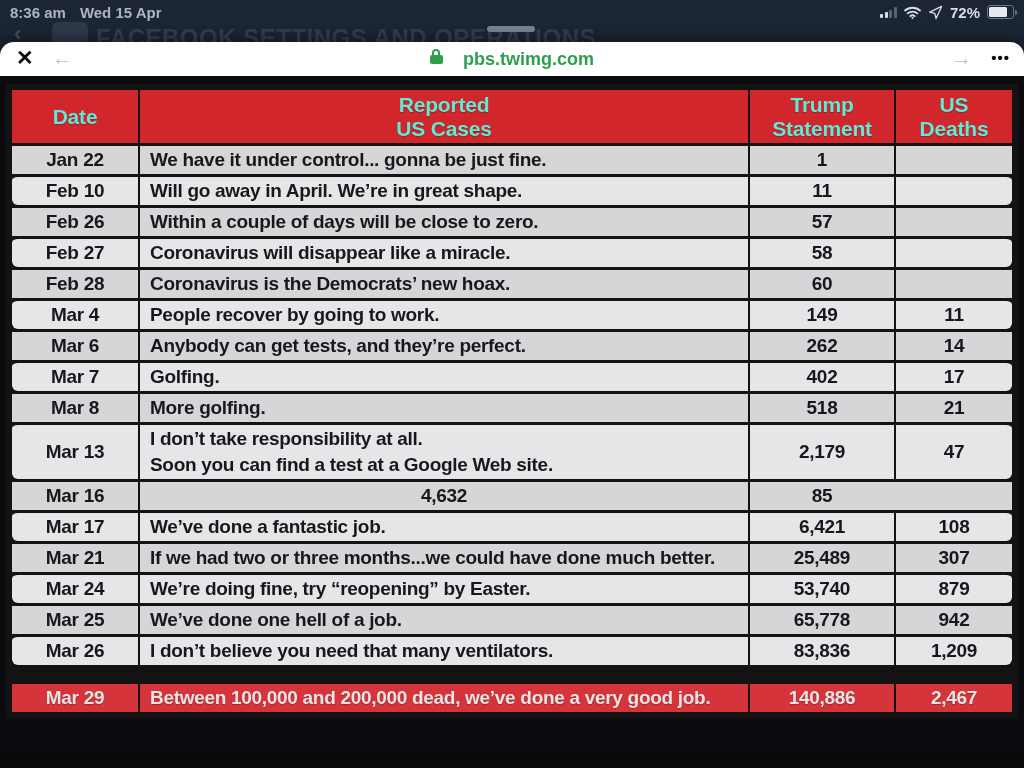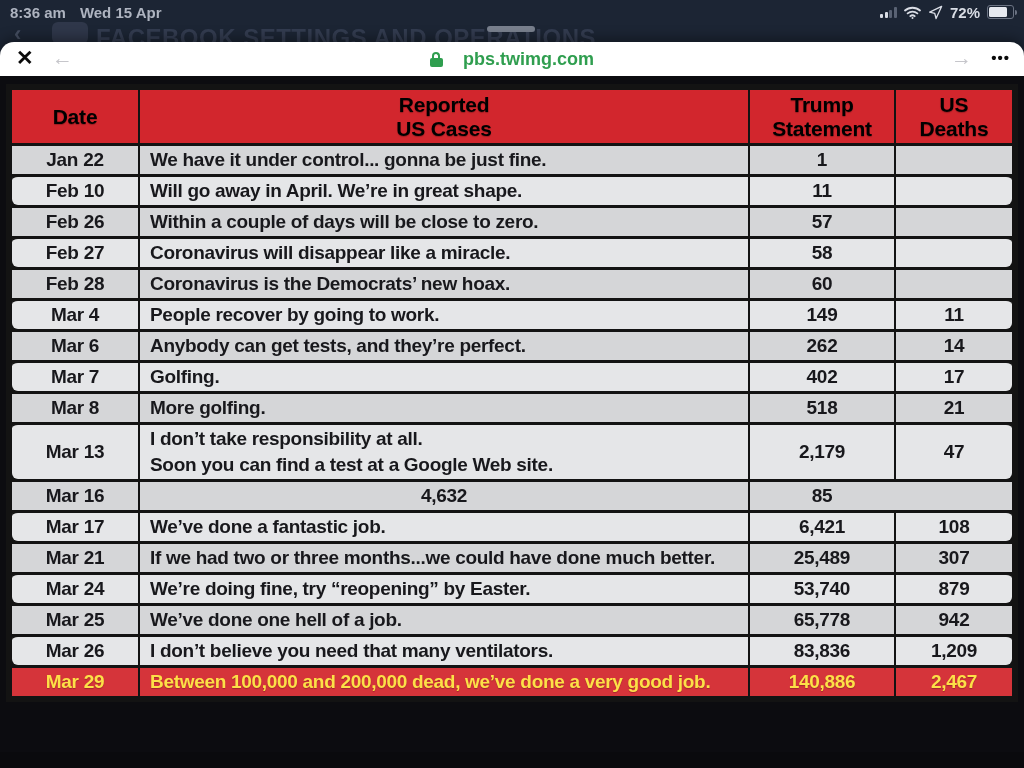--- a/index.html
+++ b/index.html
@@ -48,51 +48,51 @@
   }
   .toolbar{
     height:34px;flex:0 0 34px;position:relative;
     display:flex;align-items:center;
   }
   .btn-close{position:absolute;left:16px;top:3px;font-size:21px;font-weight:bold;color:#0a0a0a;line-height:26px;}
   .btn-back{position:absolute;left:52px;top:3px;font-size:21px;color:#c6c6cb;line-height:26px;}
   .btn-fwd{position:absolute;right:52px;top:3px;font-size:21px;color:#c6c6cb;line-height:26px;}
   .btn-more{position:absolute;right:14px;top:2px;font-size:15px;letter-spacing:1px;color:#0a0a0a;font-weight:bold;line-height:28px;}
   .url-box{
-    margin:0 auto;display:flex;align-items:center;gap:20px;
+    margin:0 auto;display:flex;gap:20px;
     color:#2f9e4f;font-size:18px;font-weight:bold;
   }
   .lock{width:13px;height:15px;position:relative;display:inline-block;}
   .lock .body{position:absolute;left:0;right:0;bottom:0;height:9px;background:#2f9e4f;border-radius:2px;}
   .lock .shackle{position:absolute;left:2.5px;top:0;width:8px;height:8px;border:2px solid #2f9e4f;border-bottom:none;border-radius:5px 5px 0 0;box-sizing:border-box;}
 
   
   .content{flex:1;background:#0c0c10;position:relative;overflow:hidden;}
   .graphic{
     position:absolute;left:6px;right:6px;top:8px;
     border:6px solid #131313;background:#131313;
   }
   .g-header{
     display:grid;grid-template-columns:126px 1fr 146px 118px;
-    background:#d2262d;color:#000000;
+    background:#d2262d;color:#5eead4;
   }
   .g-header .hcell{
     min-height:53px;display:flex;align-items:center;justify-content:center;
     font-size:21px;font-weight:bold;letter-spacing:-0.2px;
     white-space:pre-line;text-align:center;line-height:24px;
     text-shadow:0 1px 1px rgba(0,0,0,.25);
   }
   .g-header .hcell + .hcell{border-left:2px solid #131313;}
   .trow{
     display:grid;grid-template-columns:126px 1fr 146px 118px;
     border-top:3px solid #131313;color:#18181c;
   }
   .trow.dark{background:#d5d6d8;}
   .trow.light{background:#e5e6e8;border-radius:6px;}
-  .trow.hl{background:#d5343a;color:#fde047;}
+  .trow.hl{background:#d5343a;color:#e5e5e5;margin-top:16px;}
   .tcell{
     min-height:27px;padding:1px 0;box-sizing:border-box;
     display:flex;align-items:center;justify-content:center;
     font-size:19px;font-weight:bold;letter-spacing:-0.3px;line-height:26px;
     text-align:center;
   }
   .tcell + .tcell{border-left:2px solid #131313;}
   .tcell.stmt{justify-content:flex-start;text-align:left;padding-left:10px;padding-right:18px;white-space:pre-line;}
   .trow.hl .tcell{text-shadow:0 1px 1px rgba(0,0,0,.25);}
   .footer-strip{position:absolute;left:0;right:0;bottom:0;height:16px;background:#0a0a0d;}

